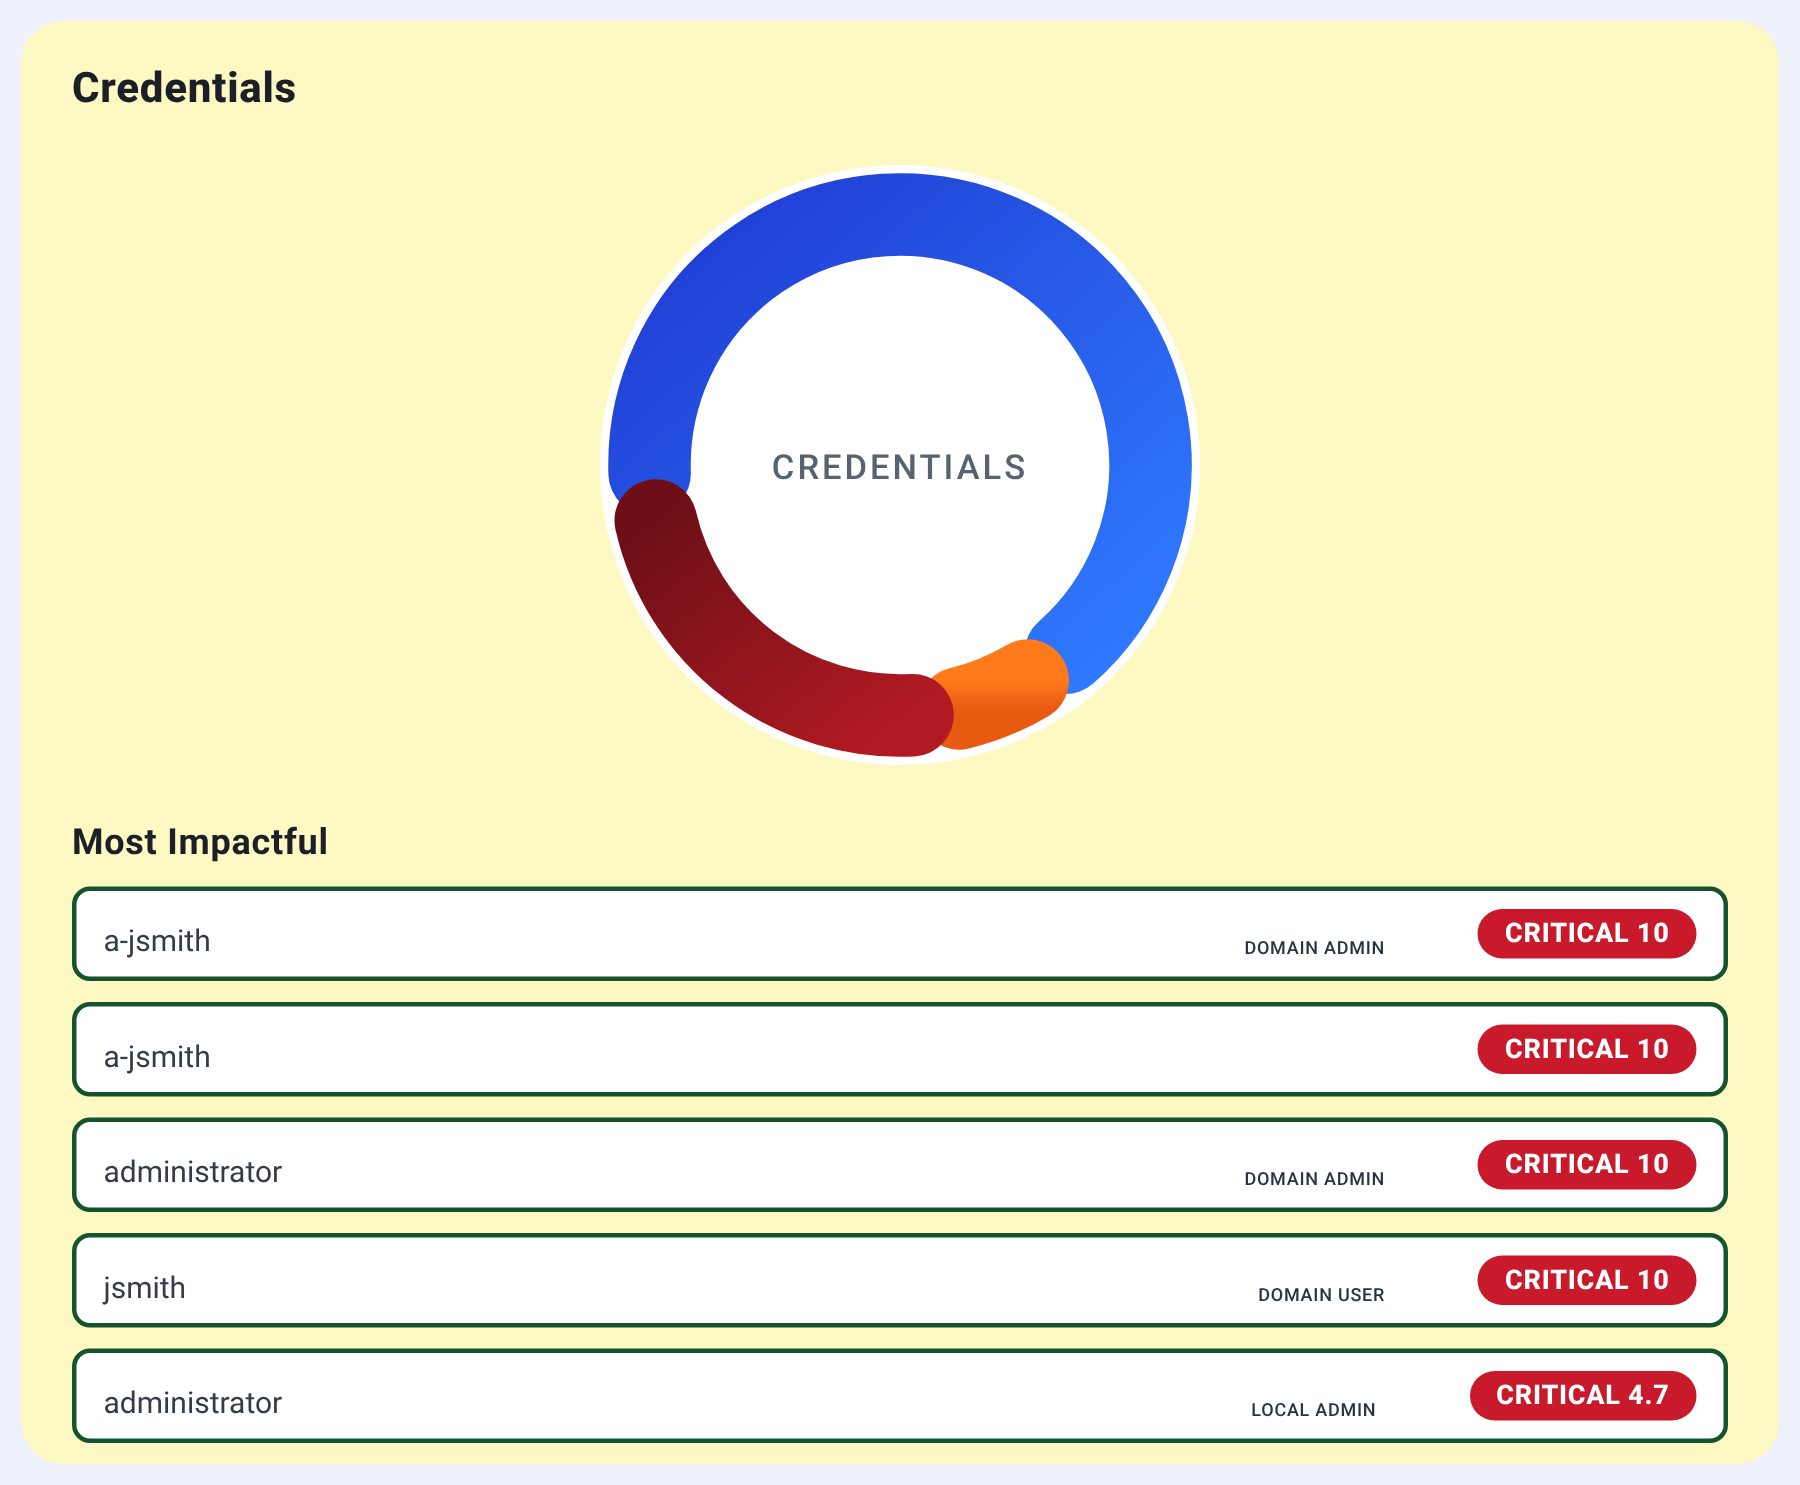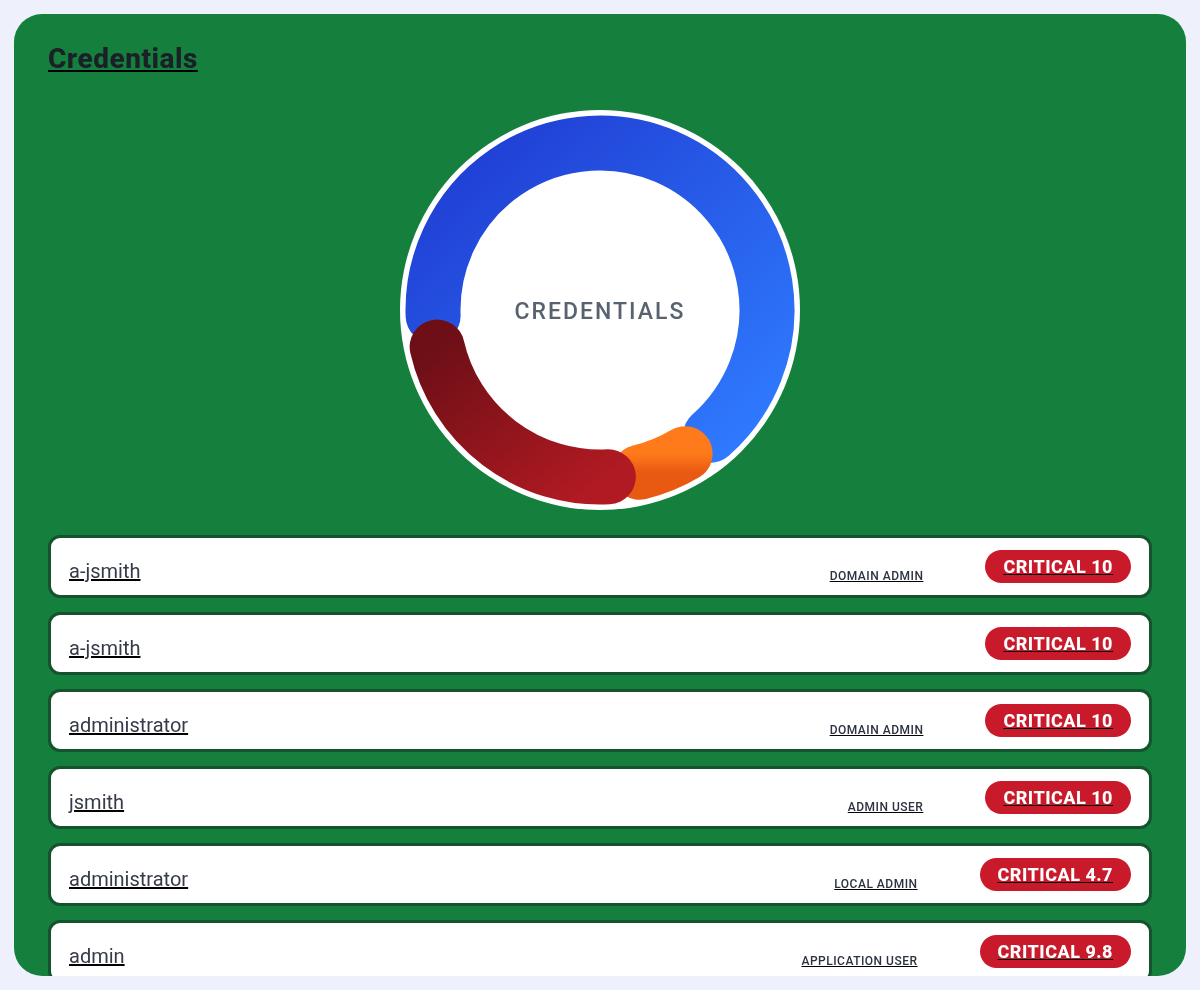--- a/index.html
+++ b/index.html
@@ -3,26 +3,25 @@
 <meta charset="utf-8">
 <style>
   * { box-sizing: border-box; margin: 0; padding: 0; }
   html, body { width: 1200px; height: 990px; }
   body {
     font-family: -apple-system, BlinkMacSystemFont, "Segoe UI", Roboto, "Helvetica Neue", Arial, sans-serif;
     background: #eef1fb;
     padding: 14px;
   }
   .card {
-    background: #15803d;
+    background: #fef9c3;
     border-radius: 28px;
     padding: 28px 34px 0 34px;
     height: 100%;
     overflow: hidden;
-    text-decoration: underline;
   }
   .title {
     font-size: 28px;
     font-weight: 800;
     letter-spacing: 0.5px;
     color: #1b1f28;
     margin-bottom: 10px;
   }
   .donut-wrap {
     display: flex;
@@ -137,38 +136,39 @@
             <path d="M 285.17711249086756 343.64490769852614 A 167 167 0 0 1 239.49533250296196 362.2624993967505" fill="none" stroke="url(#gradOrange)" stroke-width="55" stroke-linecap="round"></path>
             <path d="M 208.39080113602134 366.7890717532049 A 167 167 0 0 1 37.150057830970894 236.99859910245087" fill="none" stroke="url(#gradDarkRed)" stroke-width="55" stroke-linecap="round"></path>
           </g>
       </svg>
       <div class="donut-center">
         <div class="donut-label">CREDENTIALS</div>
       </div>
     </div>
   </div>
 
+  <h2 class="sub-title">Most Impactful</h2>
   <div class="rows" id="rows">
       <div class="row">
         <span class="row-name">a-jsmith</span>
         <span class="row-role">DOMAIN ADMIN</span>
         <span class="badge">CRITICAL 10</span>
       </div>
       <div class="row">
         <span class="row-name">a-jsmith</span>
         <span class="badge">CRITICAL 10</span>
       </div>
       <div class="row">
         <span class="row-name">administrator</span>
         <span class="row-role">DOMAIN ADMIN</span>
         <span class="badge">CRITICAL 10</span>
       </div>
       <div class="row">
         <span class="row-name">jsmith</span>
-        <span class="row-role">ADMIN USER</span>
+        <span class="row-role">DOMAIN USER</span>
         <span class="badge">CRITICAL 10</span>
       </div>
       <div class="row">
         <span class="row-name">administrator</span>
         <span class="row-role">LOCAL ADMIN</span>
         <span class="badge">CRITICAL 4.7</span>
       </div>
       <div class="row">
         <span class="row-name">admin</span>
         <span class="row-role">APPLICATION USER</span>

